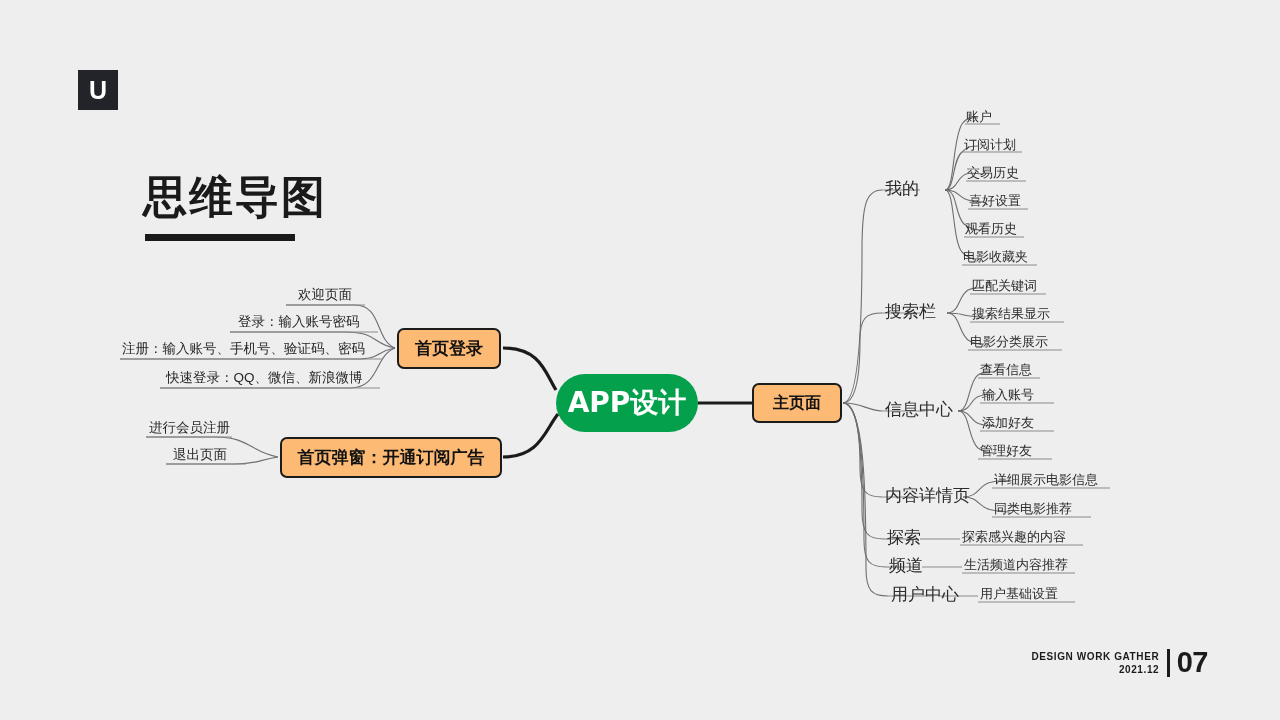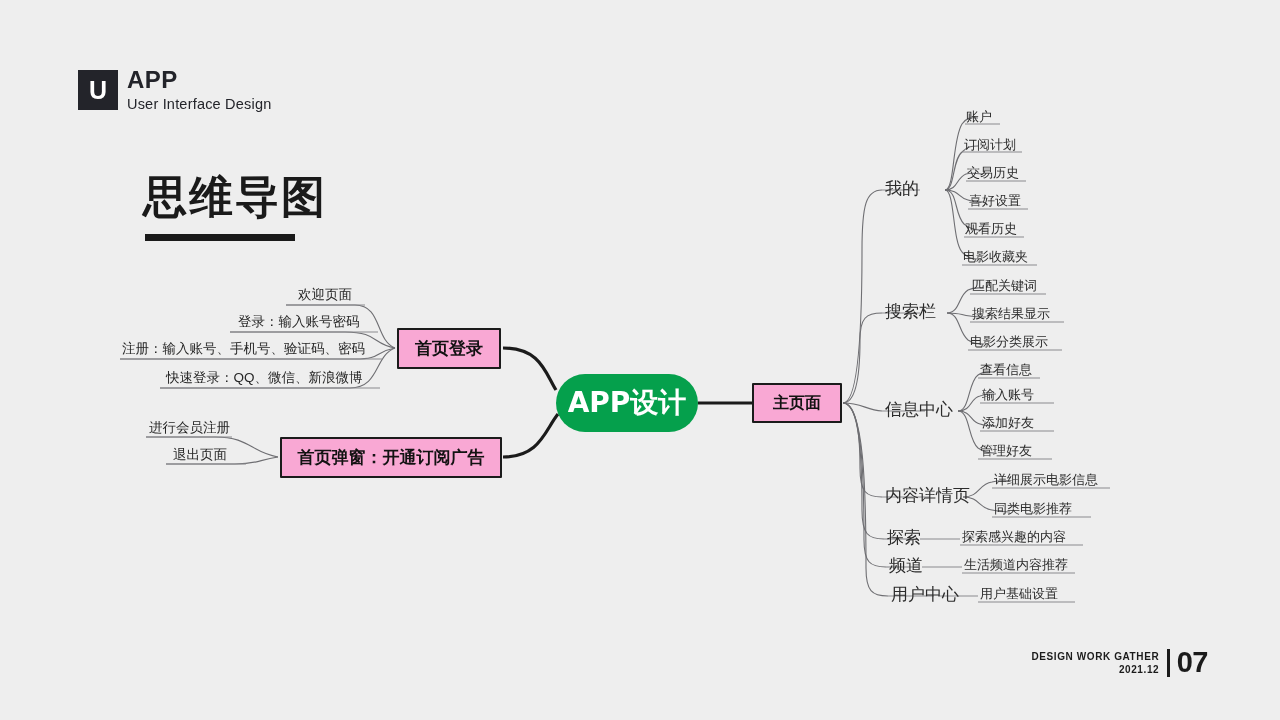--- a/index.html
+++ b/index.html
@@ -91,23 +91,23 @@
     position: absolute;
     left: 0;
     top: 0;
     width: 1280px;
     height: 720px;
   }
 
   
   .node-box {
     position: absolute;
-    background: #f9a8d4;
+    background: #fdba74;
     border: 2.5px solid #1b1b1b;
-    border-radius: 1px;
+    border-radius: 7px;
     display: flex;
     align-items: center;
     justify-content: center;
     color: #121212;
     font-weight: bold;
     font-family: "DejaVu Sans", "Liberation Sans", sans-serif;
     box-sizing: border-box;
   }
   #node-home-login {
     left: 397px;
@@ -210,24 +210,20 @@
   }
 </style>
 </head>
 <body>
 
 <div id="slide">
 
   <div id="logo-block">
     <div id="logo-mark">
       <span>U</span>
-    </div>
-    <div id="logo-text">
-      <div id="logo-title">APP</div>
-      <div id="logo-sub">User Interface Design</div>
     </div>
   </div>
 
   <div id="page-title">思维导图</div>
   <div id="title-rule"></div>
 
   <svg id="mindmap" viewBox="0 0 1280 720" xmlns="http://www.w3.org/2000/svg">
     <g fill="none" stroke="#6e6e72" stroke-width="1.1">
 
       <path d="M 286,305 L 355,305 C 382,305 375,340 395,348"></path>

